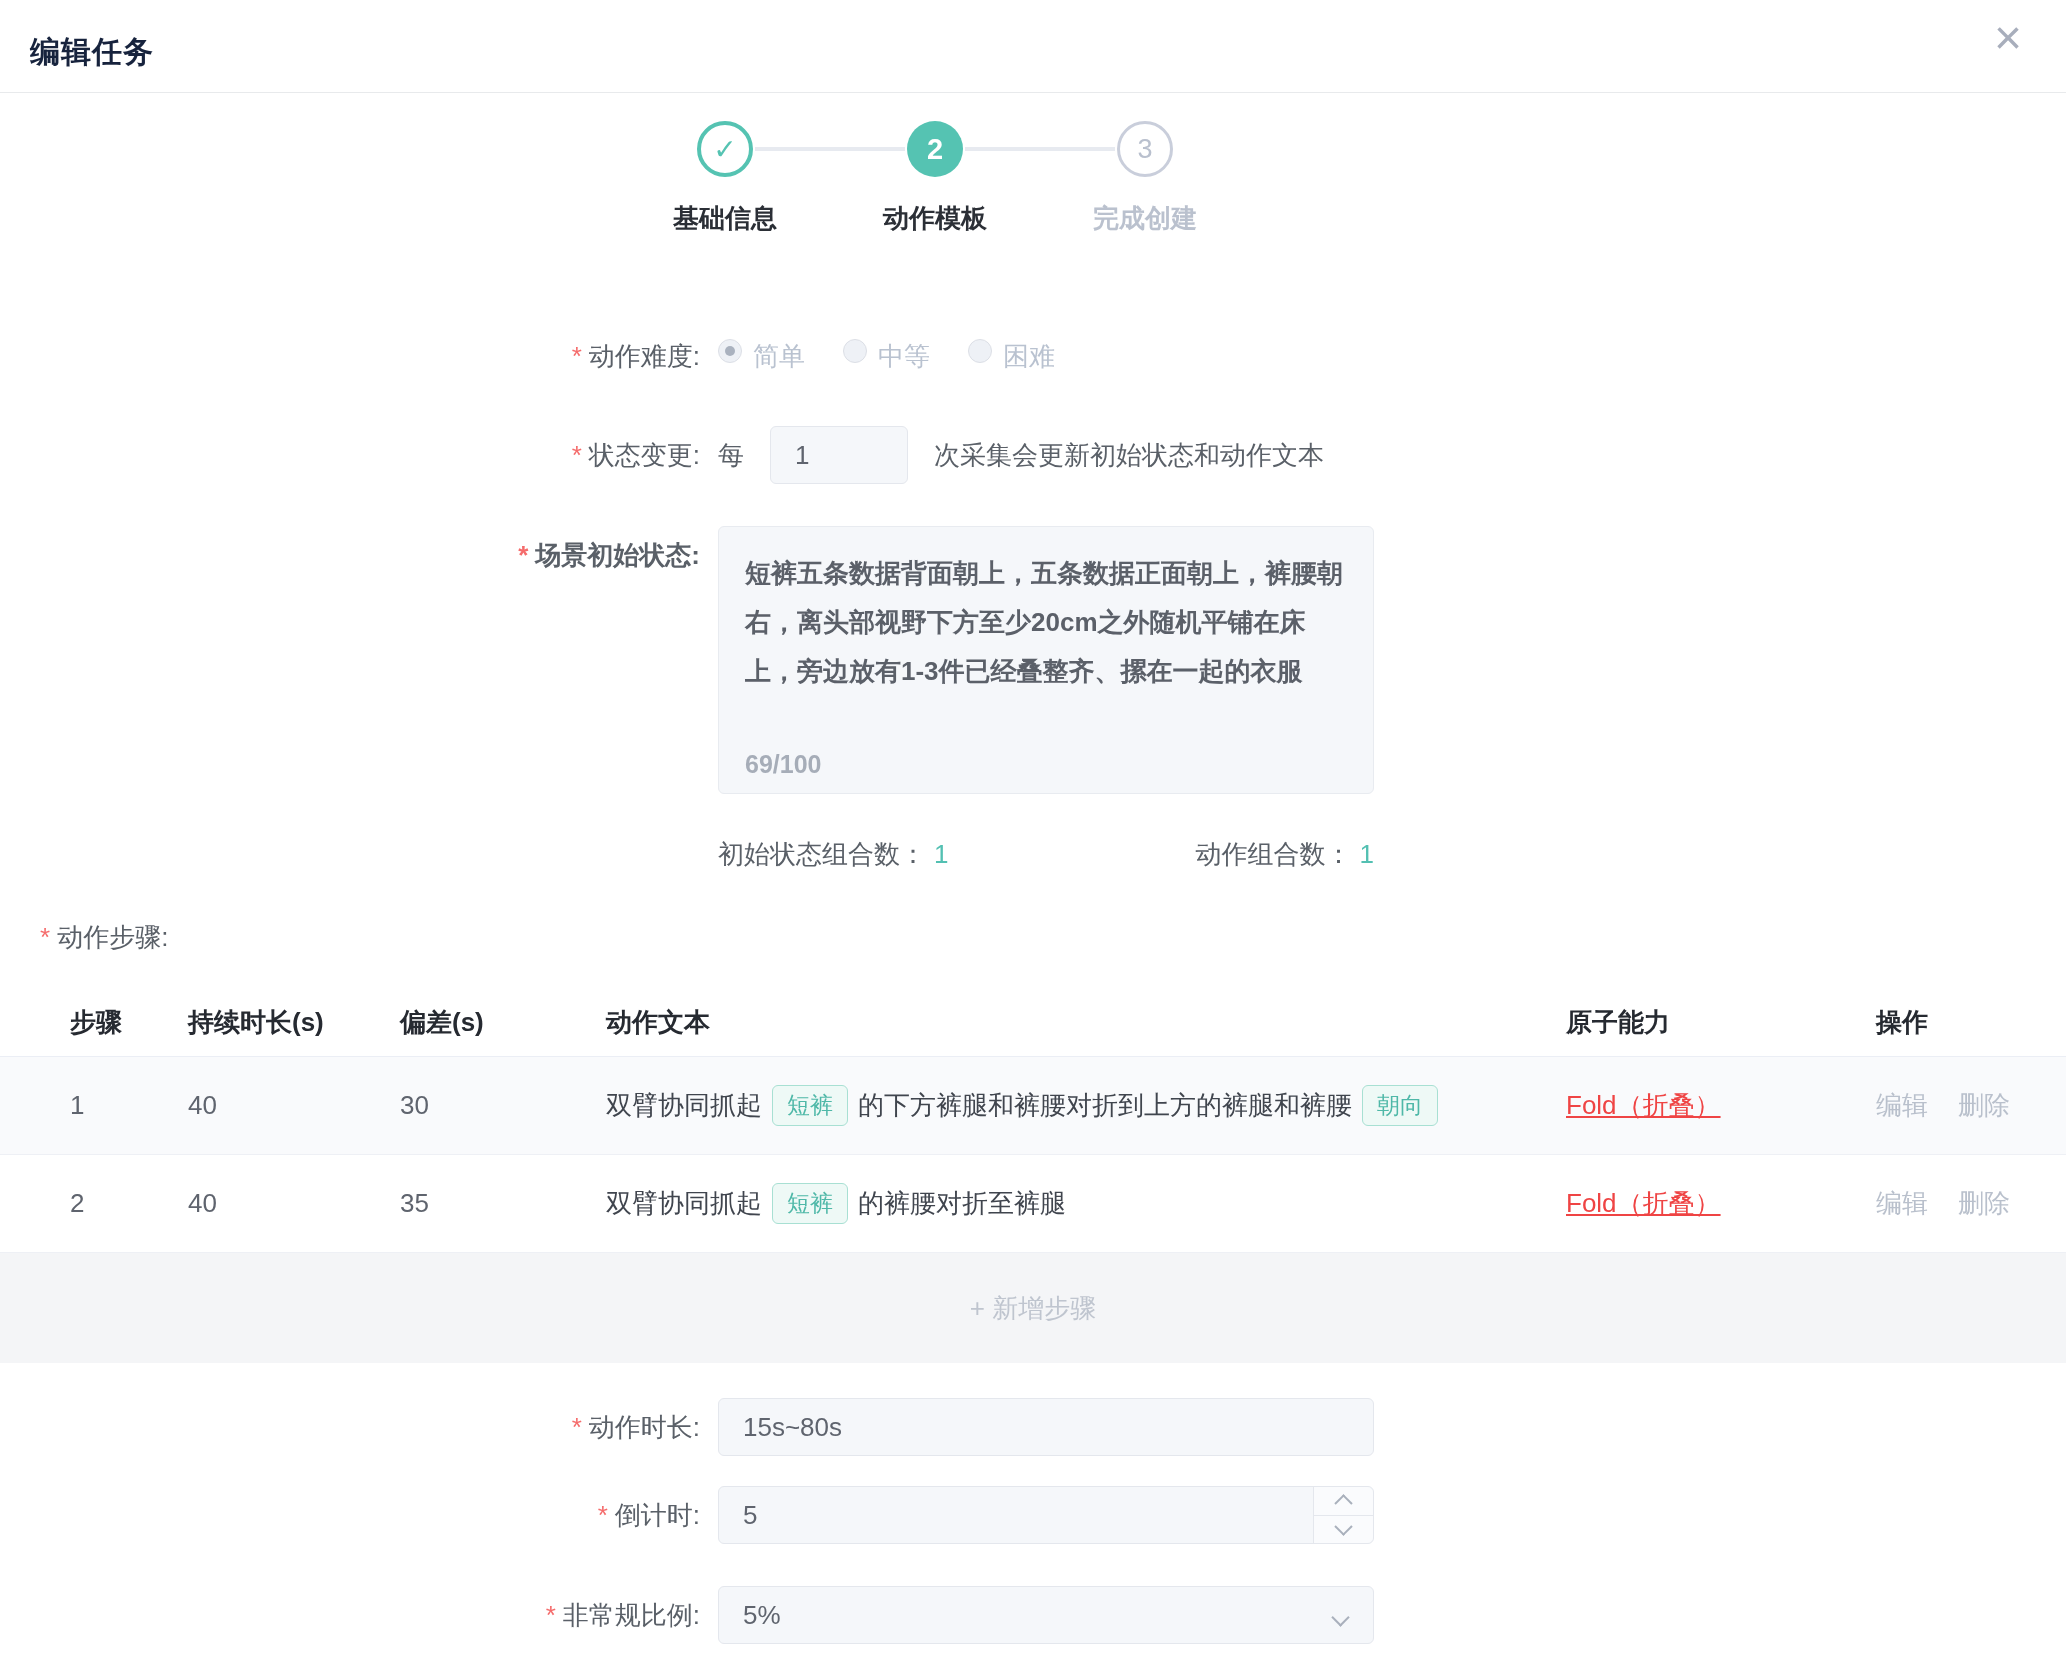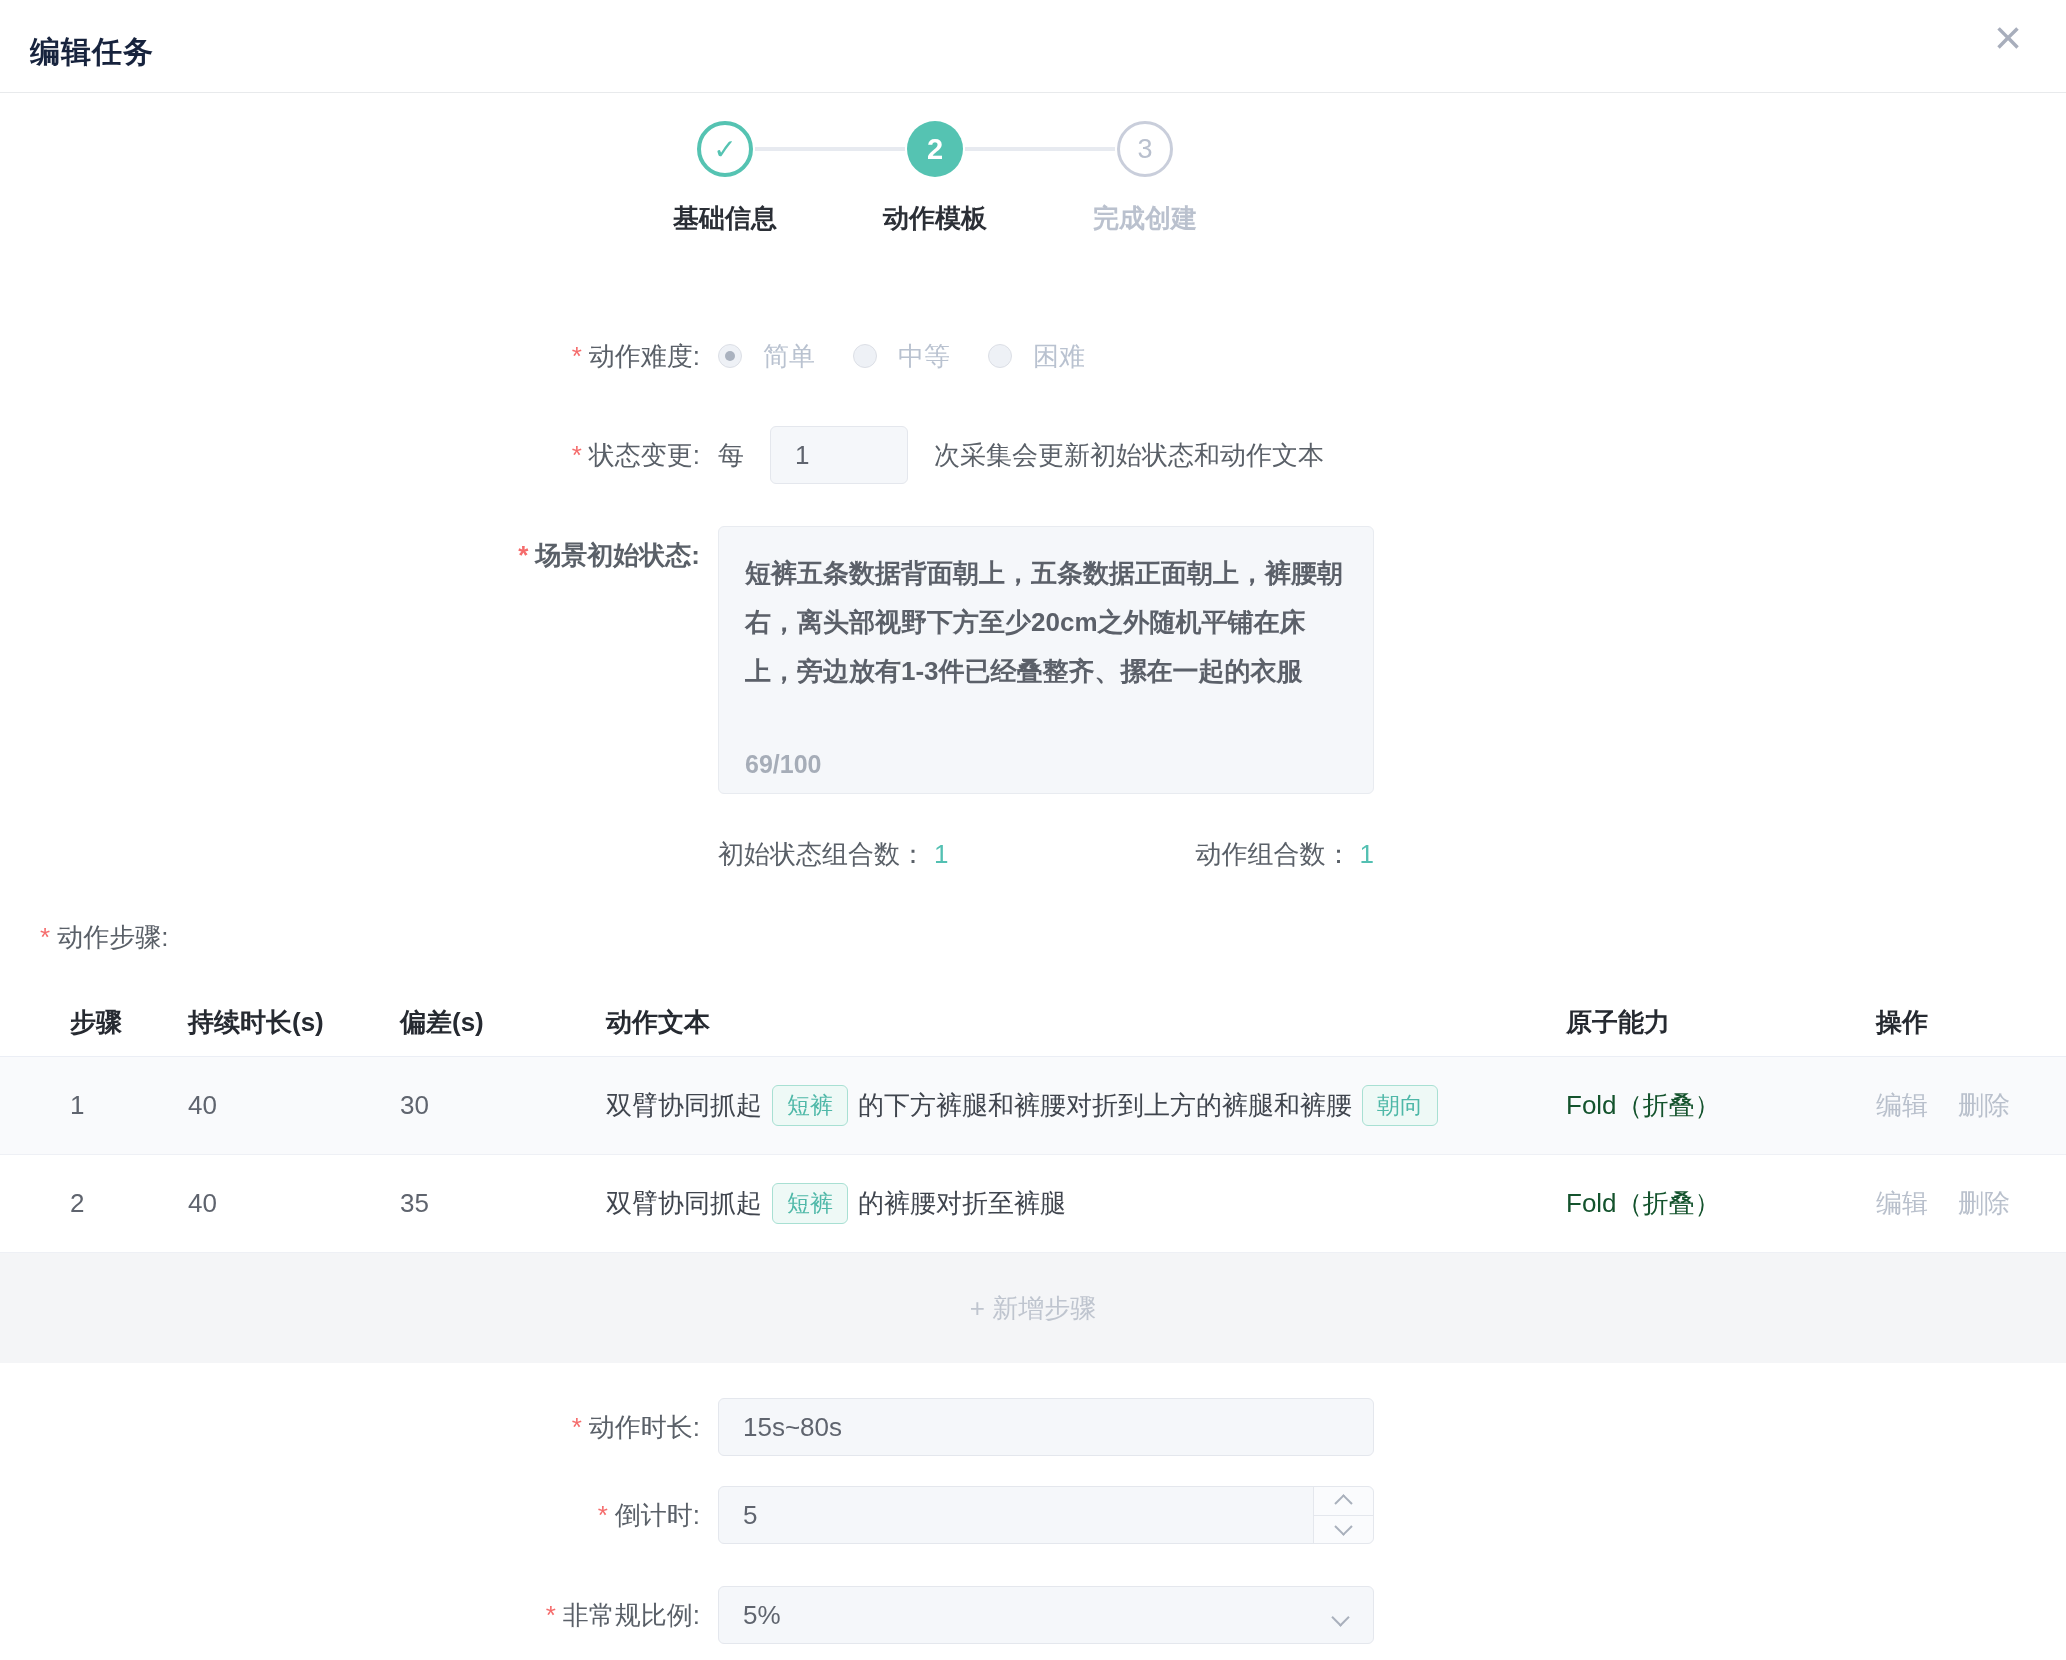--- a/index.html
+++ b/index.html
@@ -37,21 +37,21 @@
   .star { color:#f56c6c; margin-right:7px; font-size:26px; }
   .f-content { margin-left:18px; display:flex; align-items:center; }
 
   .input-box { background:#f5f7fa; border:1px solid #e4e7ed; border-radius:6px; height:58px;
     display:flex; align-items:center; padding:0 24px; font-size:26px; color:#5f646e; }
   .small-input { width:138px; }
   .wide-input { width:656px; position:relative; }
 
   
   .row-difficulty { margin-top:100px; height:40px; }
-  .radio-item { display:flex; align-items:center; margin-right:38px; cursor:pointer;gap:10px; }
+  .radio-item { display:flex; align-items:flex-start; margin-right:38px; cursor:pointer; }
   .radio-circle { width:24px; height:24px; border-radius:50%; background:#eef1f6;
     border:1px solid #dcdfe6; margin-right:11px; position:relative; flex-shrink:0; }
   .radio-selected .radio-circle::after { content:""; position:absolute; left:6px; top:6px;
     width:10px; height:10px; border-radius:50%; background:#aab2bf; }
   .radio-label { font-size:26px; color:#b9c2d0; }
 
   
   .row-state { margin-top:50px; }
   .row-state .plain-text { font-size:26px; color:#5a6068; }
   .row-state .input-box { margin:0 26px; }
@@ -76,21 +76,21 @@
   .t-grid { display:grid; grid-template-columns:118px 212px 206px 960px 310px 1fr;
     padding-left:70px; align-items:center; }
   .t-header { margin-top:34px; height:68px; border-bottom:1px solid #ebeef5;
     font-size:26px; font-weight:bold; color:#262a31; }
   .t-row { height:98px; border-bottom:1px solid #eef0f5; font-size:26px; color:#5f646e; background:#ffffff; }
   .t-row.odd { background:#f9fafc; }
   .cell-text { color:#40454e; display:flex; align-items:center; white-space:nowrap; }
   .tag { border:1px solid #a8e0d3; background:#eef9f6; color:#4fb8a8; border-radius:6px;
     padding:5px 14px; font-size:23px; margin:0 10px; line-height:1.3; }
   .cell-ops span { color:#b9c0cc; margin-right:30px; cursor:pointer; }
-  .cell-ability { color:#14532d; }
+  .cell-ability { color:#ef4444;text-decoration:underline; }
   .add-band { height:110px; background:#f4f5f7; display:flex; align-items:center;
     justify-content:center; font-size:26px; color:#bfc5cf; cursor:pointer; }
 
   
   .row-duration { margin-top:35px; }
   .row-countdown { margin-top:30px; }
   .row-ratio { margin-top:42px; }
 
   .spinner { position:absolute; right:0; top:0; width:60px; height:100%;
     border-left:1px solid #e4e7ed; display:flex; flex-direction:column; background:#fafbfd;

